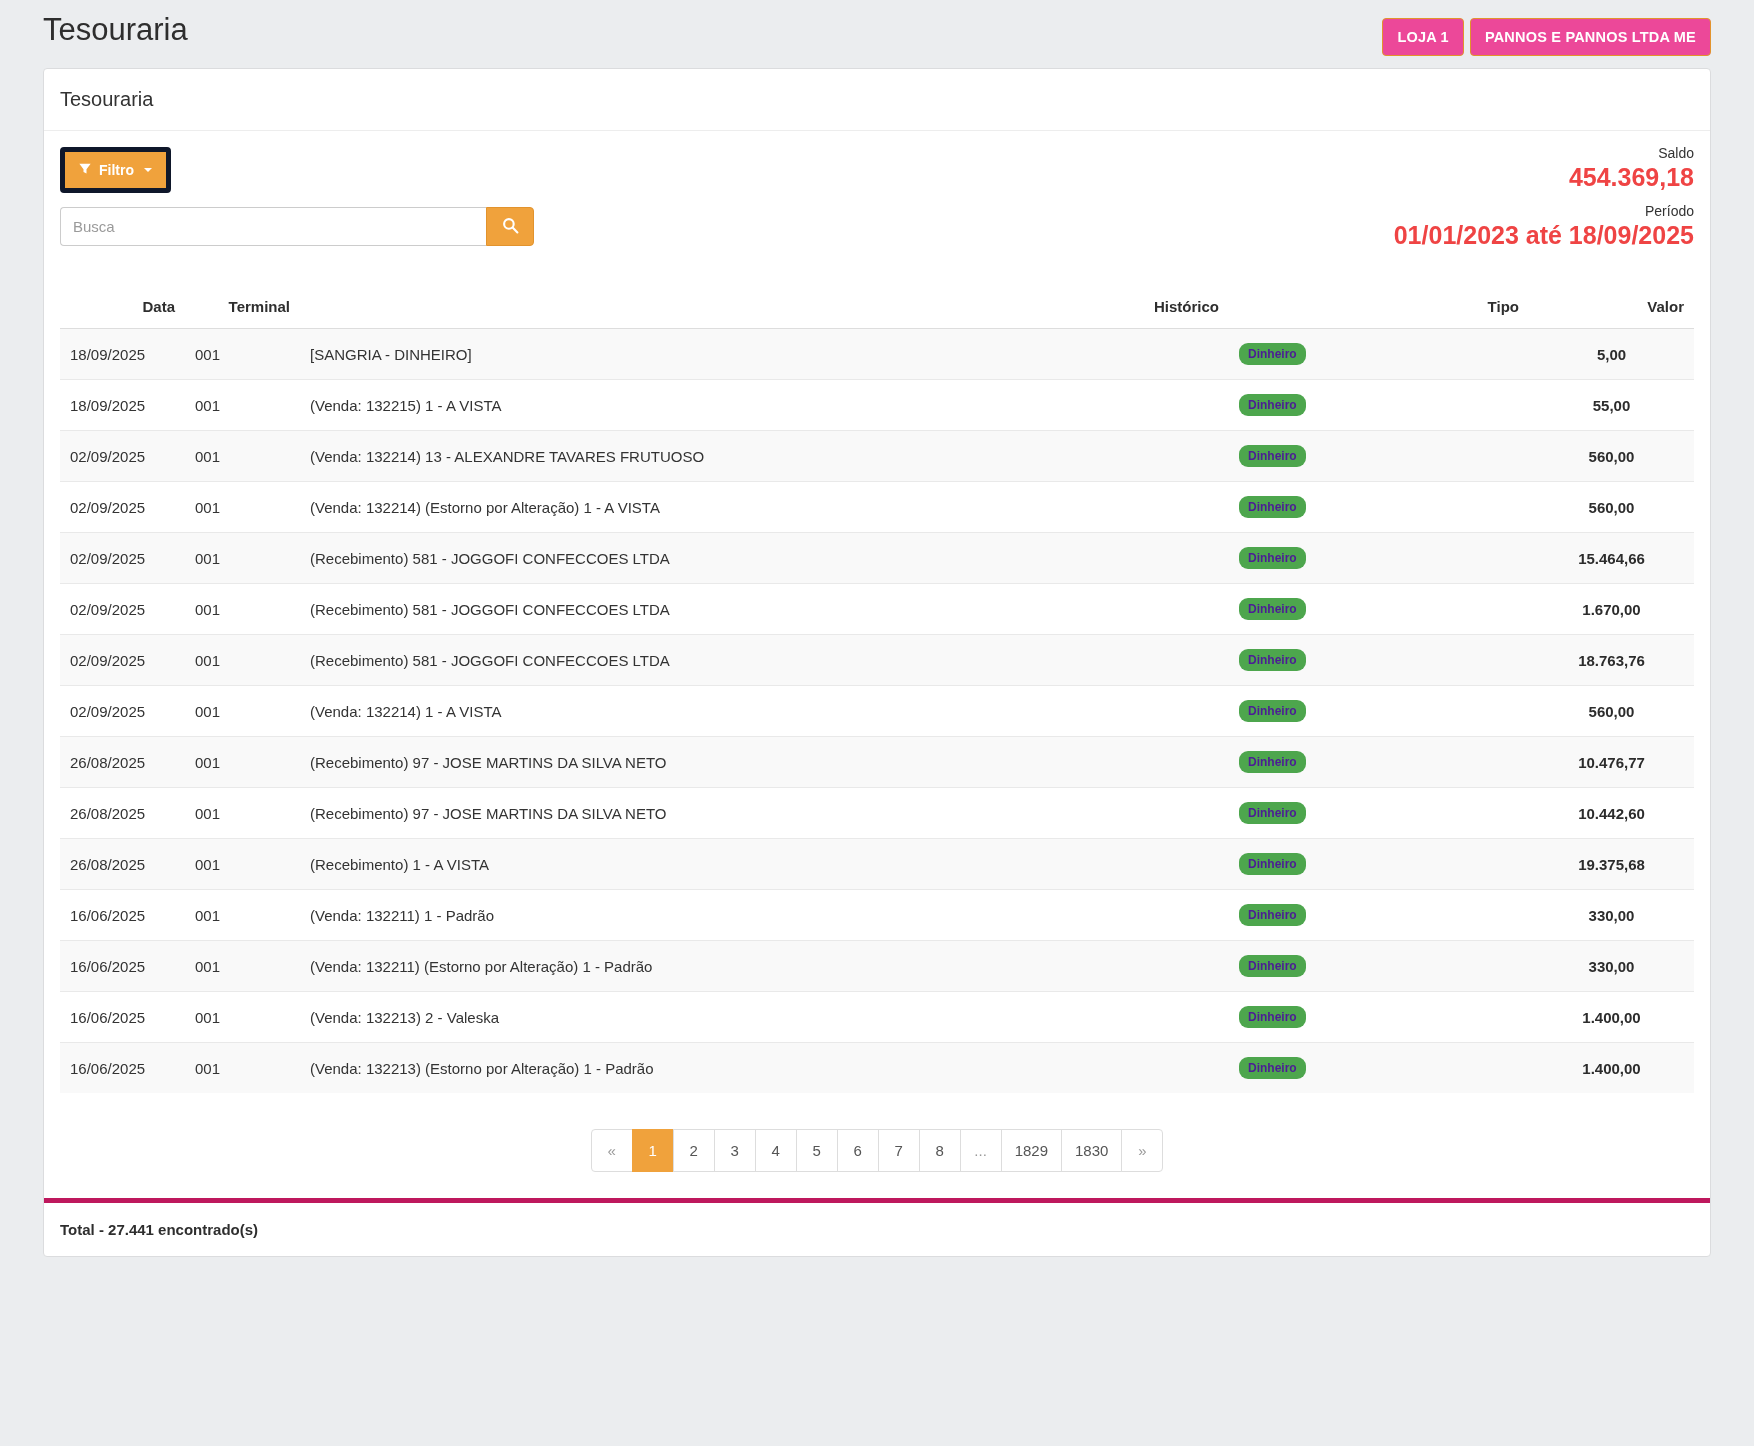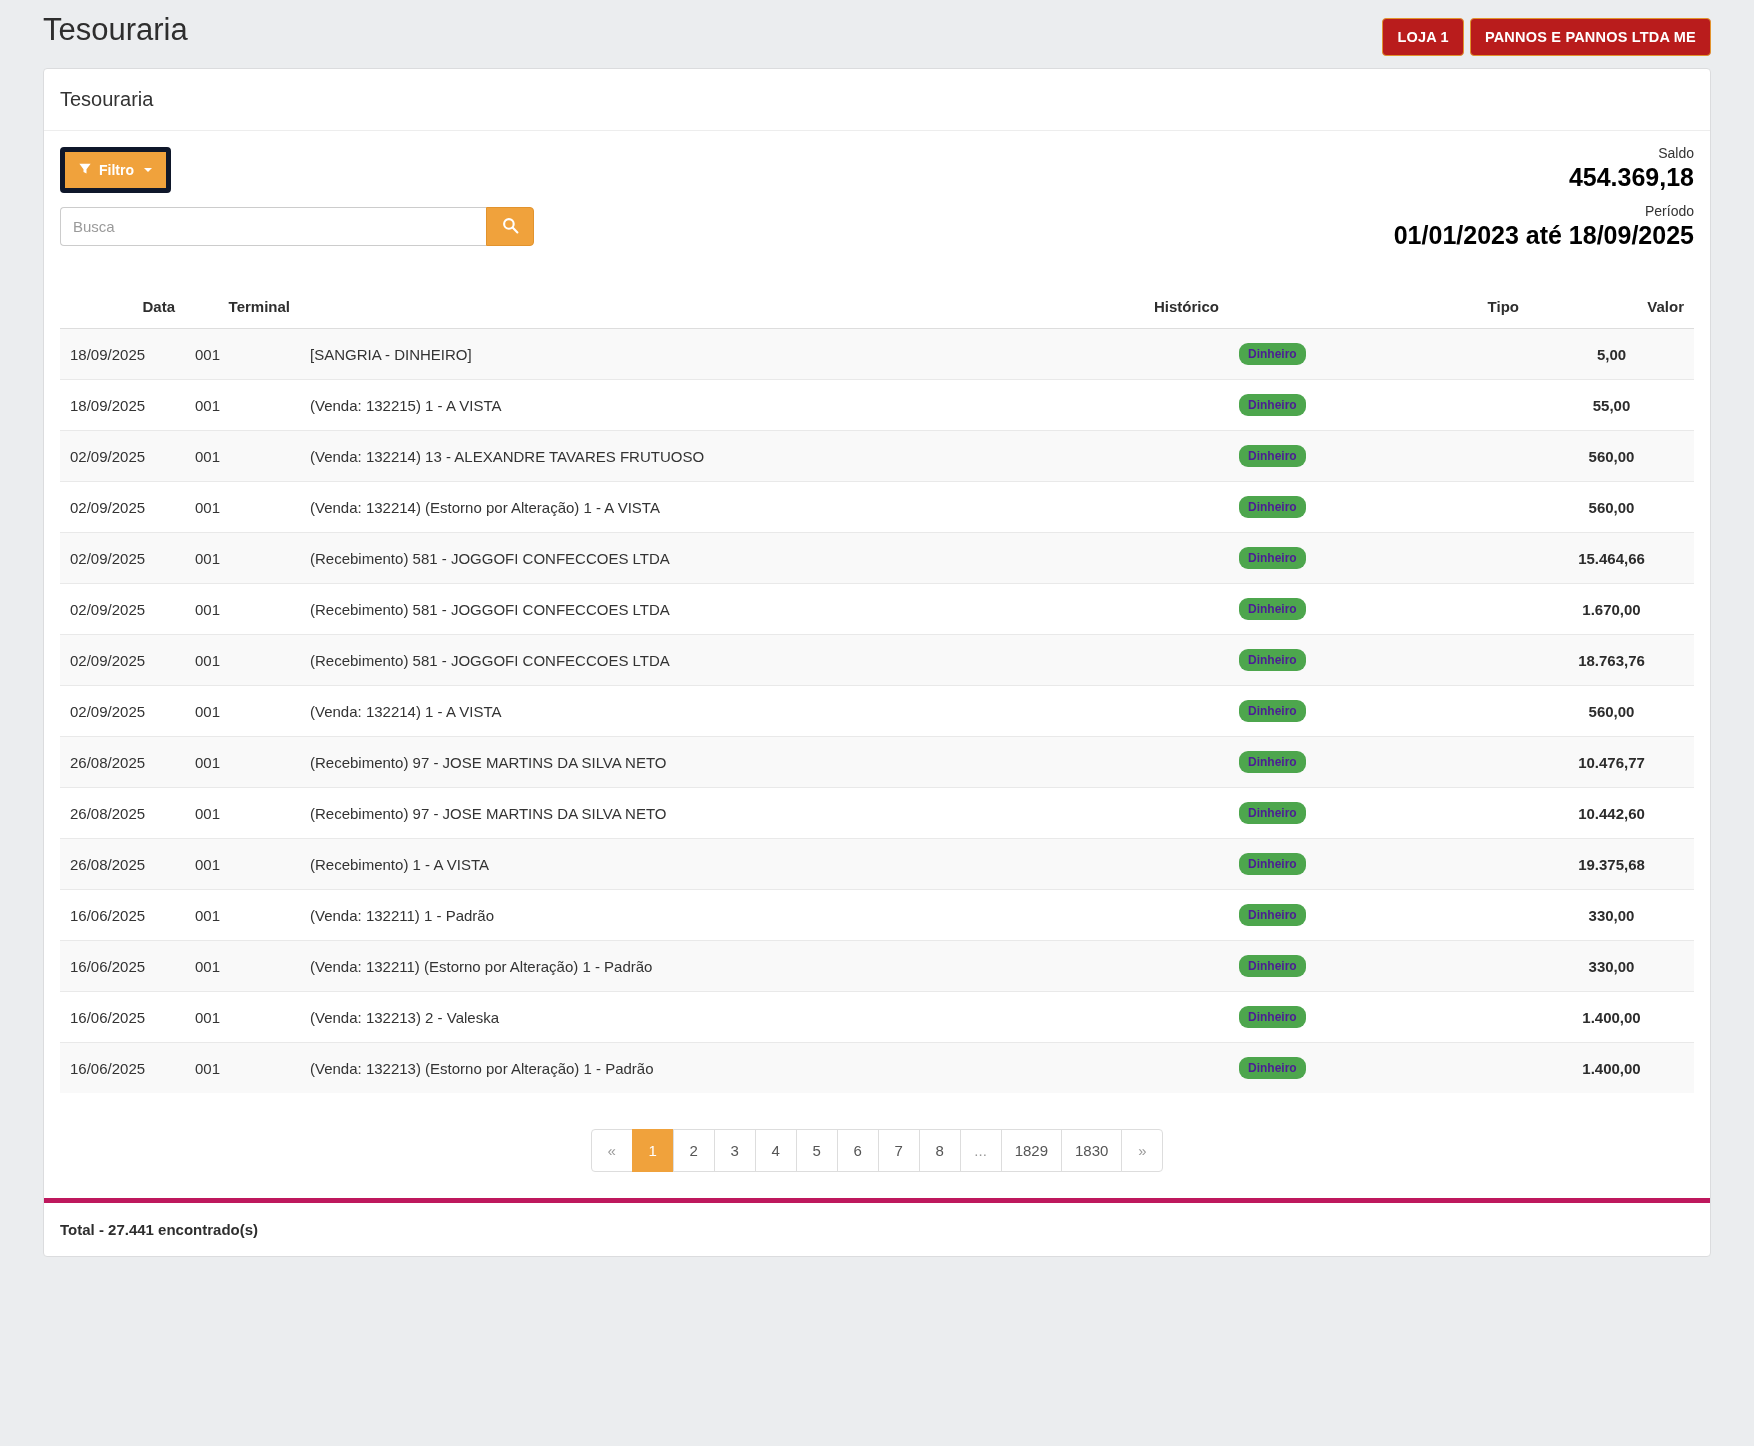--- a/index.html
+++ b/index.html
@@ -8,21 +8,21 @@
     background: #ebedef;
     font-family: "Liberation Sans", "DejaVu Sans", sans-serif;
     color: #333;
     font-size: 15px;
   }
   .page { padding: 0 43px 40px; }
   .topbar { display: flex; align-items: flex-start; justify-content: space-between; padding-top: 12px; }
   .page-title { font-size: 31px; font-weight: 400; color: #2e2e2e; }
   .topbar-buttons { display: flex; gap: 6px; padding-top: 6px; }
   .btn-orange {
-    background: #b91c1c; border: 1px solid #e2932d; color: #fff;
+    background: #ec4899; border: 1px solid #e2932d; color: #fff;
     font-weight: 700; font-size: 14.5px; padding: 10px 14px; border-radius: 4px;
     cursor: pointer; font-family: inherit; letter-spacing: .2px;
   }
   .card { background: #fff; border: 1px solid #dbdcde; border-radius: 4px; margin-top: 12px; }
   .card-header { padding: 19px 16px; border-bottom: 1px solid #ededed; font-size: 20px; color: #333; }
   .card-body { padding: 16px 16px 26px; position: relative; }
   .filter-btn {
     display: inline-flex; align-items: center; gap: 8px;
     background: #f0a23c; border: 5px solid #0f172a; color: #fff;
     font-weight: 700; font-size: 14px; padding: 10px 14px; border-radius: 4px;
@@ -35,21 +35,21 @@
     border-radius: 4px 0 0 4px; padding: 0 12px; font-size: 15px; color: #555;
     font-family: inherit; outline: none;
   }
   .search-input::placeholder { color: #9a9a9a; }
   .search-btn {
     width: 48px; height: 39px; background: #f0a23c; border: 1px solid #e2932d;
     border-radius: 0 4px 4px 0; display: flex; align-items: center; justify-content: center; cursor: pointer;
   }
   .summary { position: absolute; top: 14px; right: 16px; text-align: right; }
   .summary-label { font-size: 14px; color: #333; }
-  .summary-value { font-size: 25px; font-weight: 700; color: #000000; line-height: 1.3; }
+  .summary-value { font-size: 25px; font-weight: 700; color: #ef4444; line-height: 1.3; }
   .summary-label.periodo { margin-top: 9px; }
 
   table { width: 100%; border-collapse: collapse; margin-top: 42px; }
   th { text-align: right; font-weight: 700; font-size: 15px; padding: 10px 10px 13px; border-bottom: 1px solid #ddd; color: #2e2e2e; }
   th.valor, td.valor { text-align: right; }
   td { padding: 14px 10px; font-size: 15px; border-top: 1px solid #e9e9e9; vertical-align: middle; color: #333; }
   tbody tr:nth-child(odd) { background: #f9f9f9; }
   td.valor { font-weight: 700; color: #2c2c2c; text-align: center; }
   .col-data { width: 125px; }
   .col-terminal { width: 115px; }

